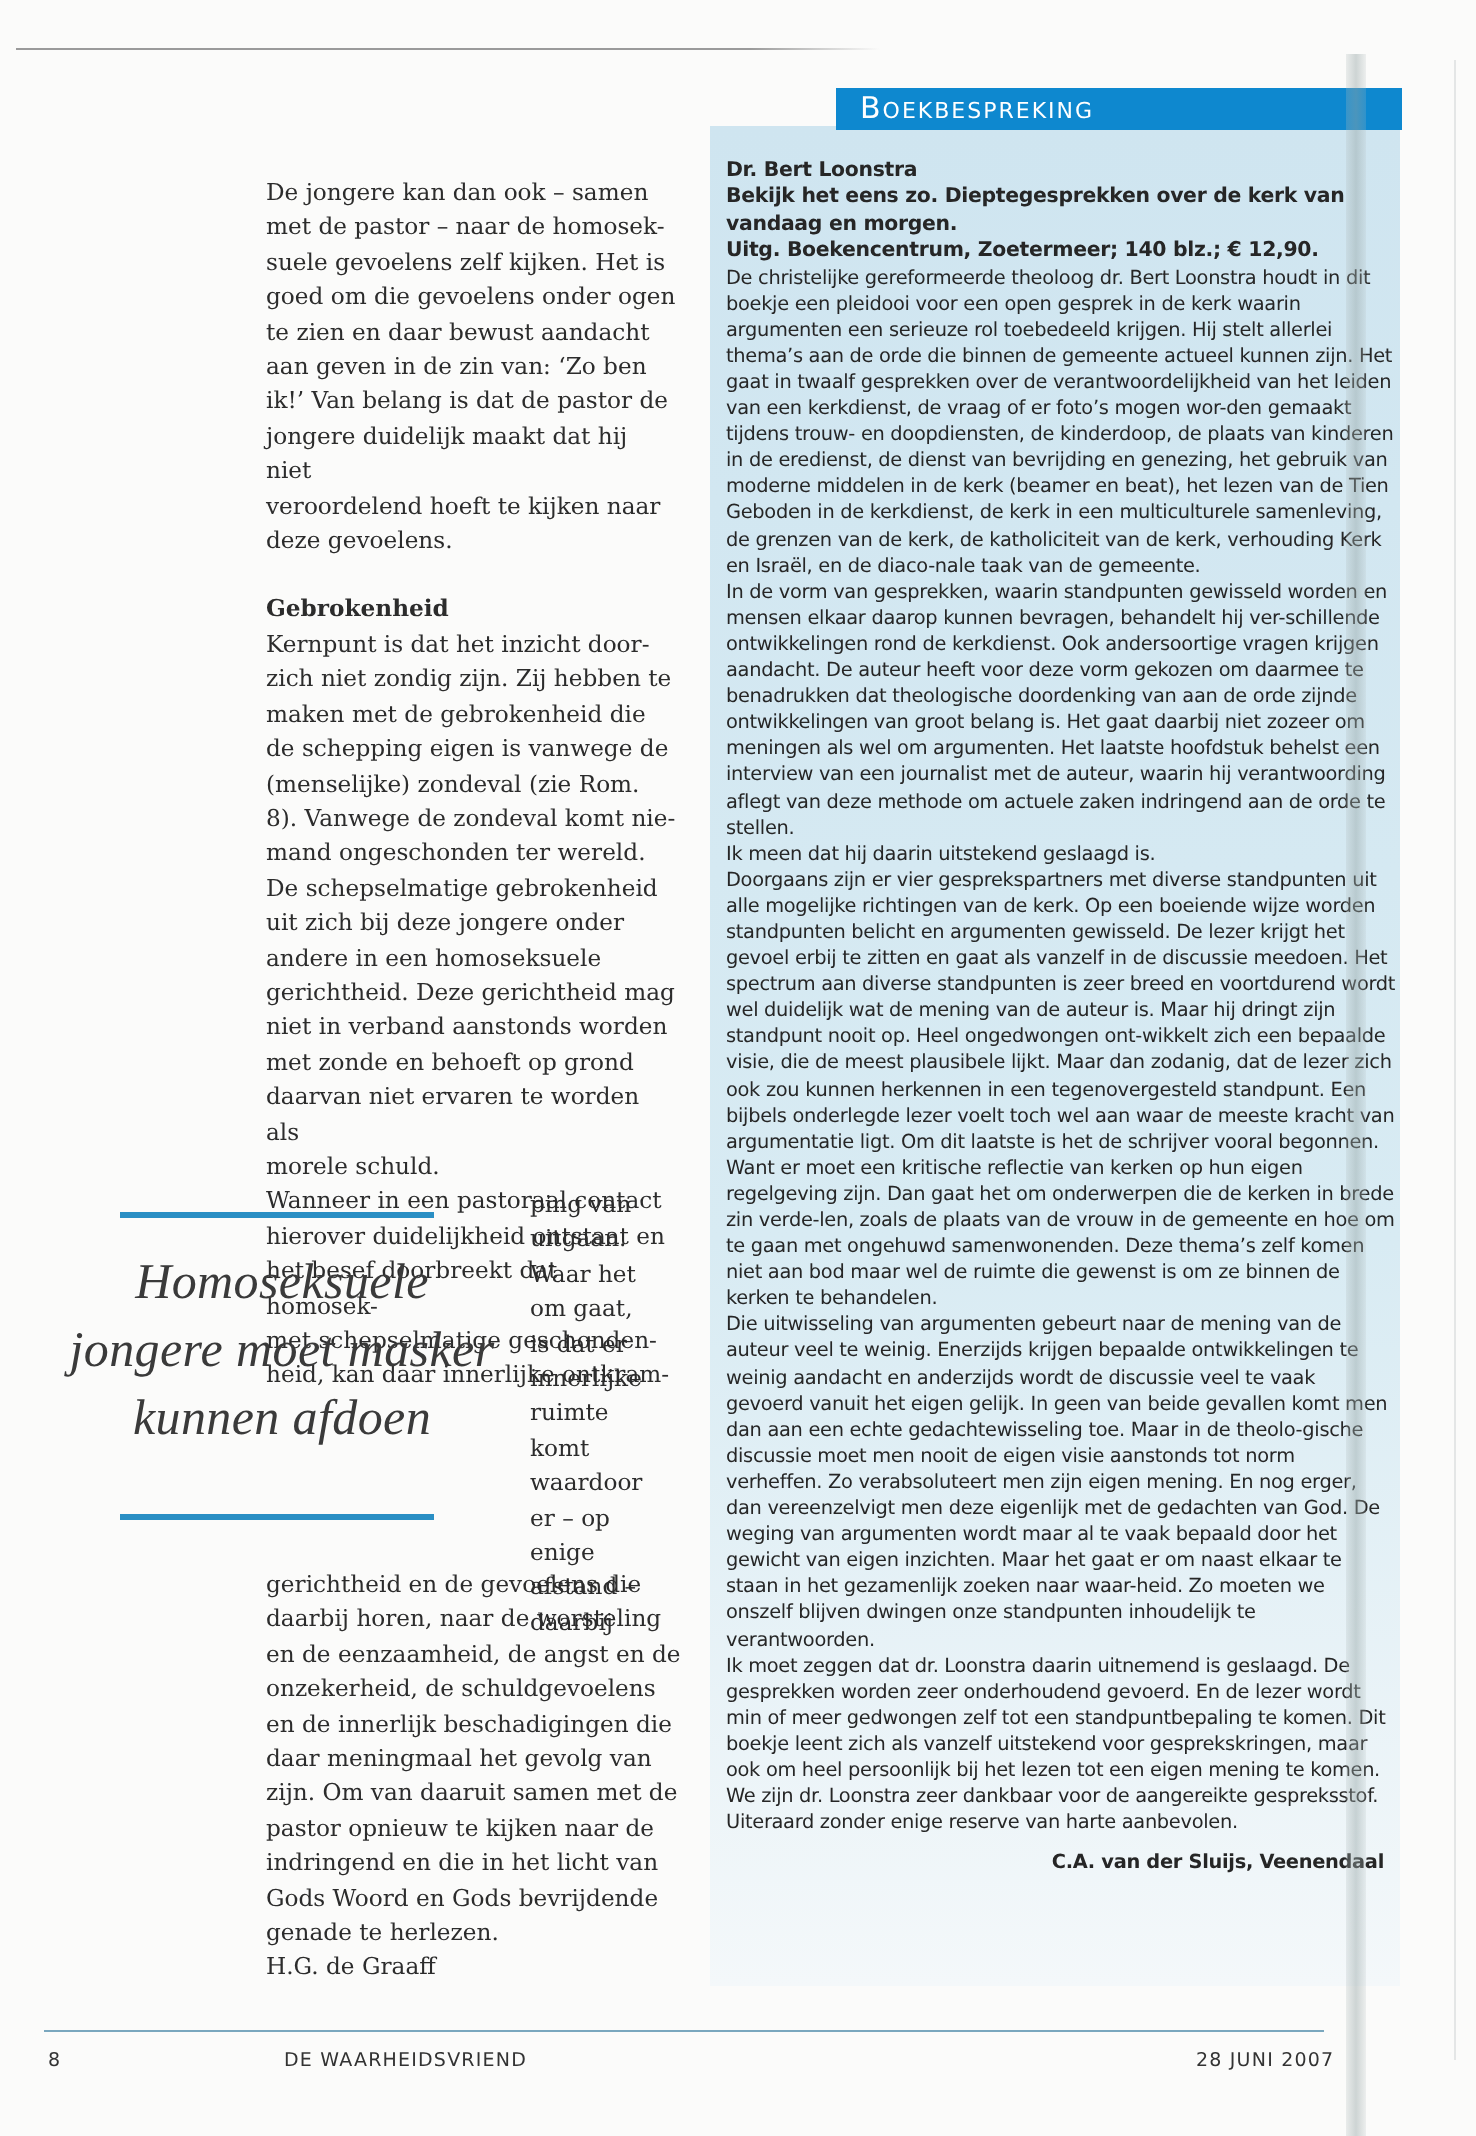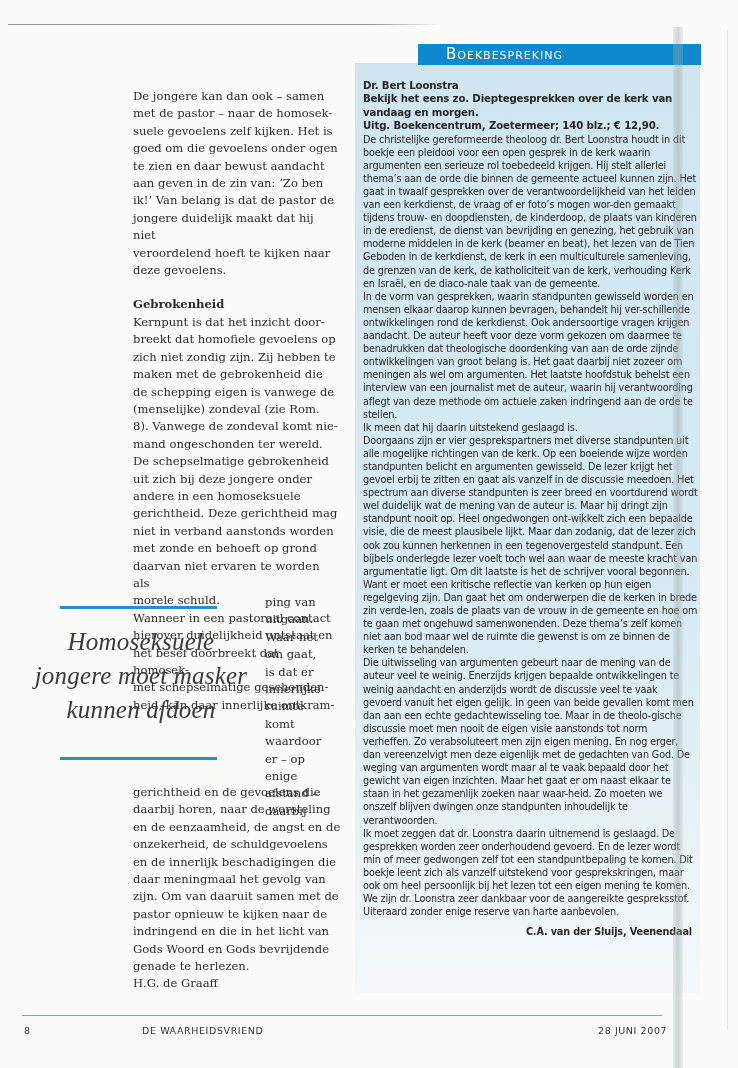--- a/index.html
+++ b/index.html
@@ -44,21 +44,21 @@
     .pull-quote div { white-space: nowrap; }
     
     .review-box {
       position: absolute; left: 355px; top: 63px; width: 345px; height: 930px;
       background: linear-gradient(to bottom, #cfe5f0 0%, #d8ebf3 60%, #f4f8fa 100%);
     }
     .banner {
       position: absolute; left: 418px; top: 44px; width: 283px; height: 21px;
       background: #0e88cf; color: #ffffff;
       font-family: "DejaVu Sans", sans-serif; font-size: 15px; line-height: 21px;
-      letter-spacing: 1px; padding-left: 28px; box-sizing: border-box;
+      letter-spacing: 1px; padding-left: 12px; box-sizing: border-box;
       font-variant: small-caps;
     }
     .binding {
       position: absolute; left: 673px; top: 27px; width: 10px; height: 1041px;
       background: linear-gradient(to right, rgba(180,190,190,0.25), rgba(150,165,165,0.45), rgba(180,190,190,0.2));
     }
     .right-edge {
       position: absolute; left: 727px; top: 30px; width: 1px; height: 1000px; background: #e4e6e6;
     }
     .review {
@@ -111,21 +111,20 @@
     <div>aan geven in de zin van: ‘Zo ben</div>
     <div>ik!’ Van belang is dat de pastor de</div>
     <div>jongere duidelijk maakt dat hij niet</div>
     <div>veroordelend hoeft te kijken naar</div>
     <div>deze gevoelens.</div>
   </div>
   <div class="gap"></div>
   <h3>Gebrokenheid</h3>
   <div>
     <div>Kernpunt is dat het inzicht door-</div>
-    <div>breekt dat homofiele gevoelens op</div>
     <div>zich niet zondig zijn. Zij hebben te</div>
     <div>maken met de gebrokenheid die</div>
     <div>de schepping eigen is vanwege de</div>
     <div>(menselijke) zondeval (zie Rom.</div>
     <div>8). Vanwege de zondeval komt nie-</div>
     <div>mand ongeschonden ter wereld.</div>
     <div>De schepselmatige gebrokenheid</div>
     <div>uit zich bij deze jongere onder</div>
     <div>andere in een homoseksuele</div>
     <div>gerichtheid. Deze gerichtheid mag</div>

